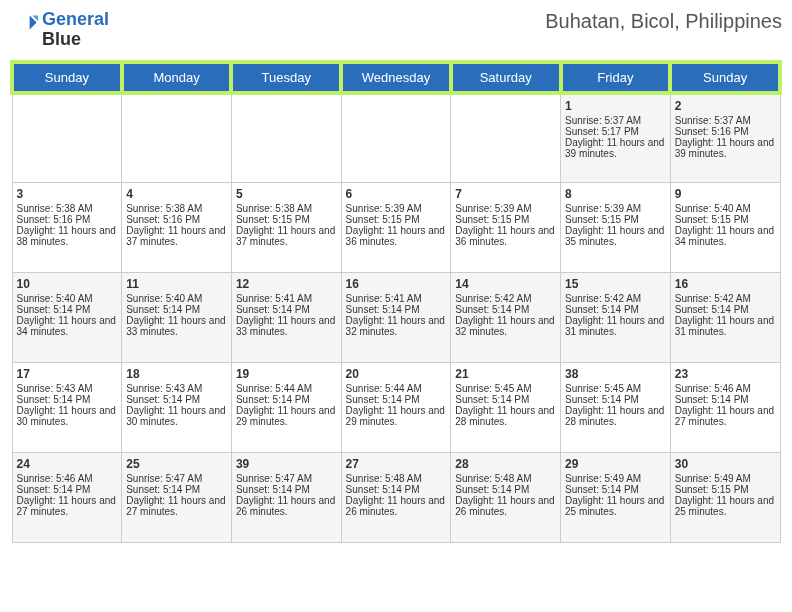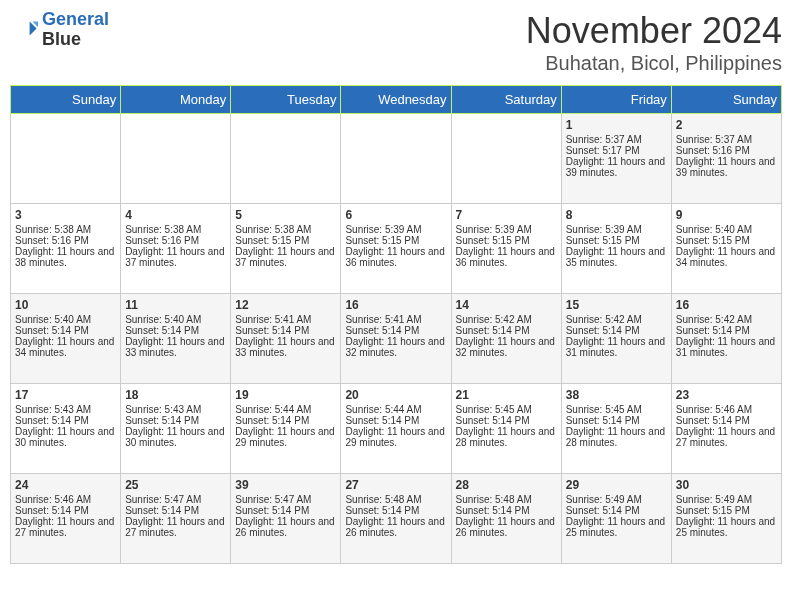--- a/index.html
+++ b/index.html
@@ -11,21 +11,20 @@
       padding: 10px;
     }
     .header {
       display: flex;
       justify-content: space-between;
       align-items: flex-start;
       margin-bottom: 10px;
     }
     .logo {
       display: flex;
-      align-items: center;
       gap: 4px;
     }
     .logo-text {
       font-size: 18px;
       font-weight: bold;
       color: #333;
       line-height: 1.1;
     }
     .logo-text span {
       color: #2a6ebb;
@@ -52,22 +51,22 @@
       table-layout: fixed;
     }
     thead tr {
       background: #2a6ebb;
       color: #fff;
     }
     thead th {
       padding: 6px 4px;
       font-size: 13px;
       font-weight: normal;
-      text-align: right;
-      border: 1px solid #bef264;
+      text-align: center;
+      border: 4px solid #bef264;
     }
     tbody tr {
       vertical-align: top;
     }
     tbody td {
       border: 1px solid #ccc;
       padding: 4px;
       font-size: 10px;
       color: #333;
       height: 90px;
@@ -95,21 +94,20 @@
       <rect x="0" y="0" width="40" height="40" rx="4" fill="white"></rect>
       <polygon points="28,8 38,18 28,28" fill="#2a6ebb"></polygon>
       <polygon points="32,8 40,8 40,16" fill="#5ba3e0"></polygon>
     </svg>
     <div class="logo-text">
       <div><span>General</span></div>
       <div>Blue</div>
     </div>
   </div>
   <div class="title-block">
-    <div class="month-title">November 2024</div>
     <div class="location">Buhatan, Bicol, Philippines</div>
   </div>
 </div>
 
 <table>
   <thead>
     <tr>
     <th>Sunday</th>
         <th>Monday</th>
         <th>Tuesday</th>

